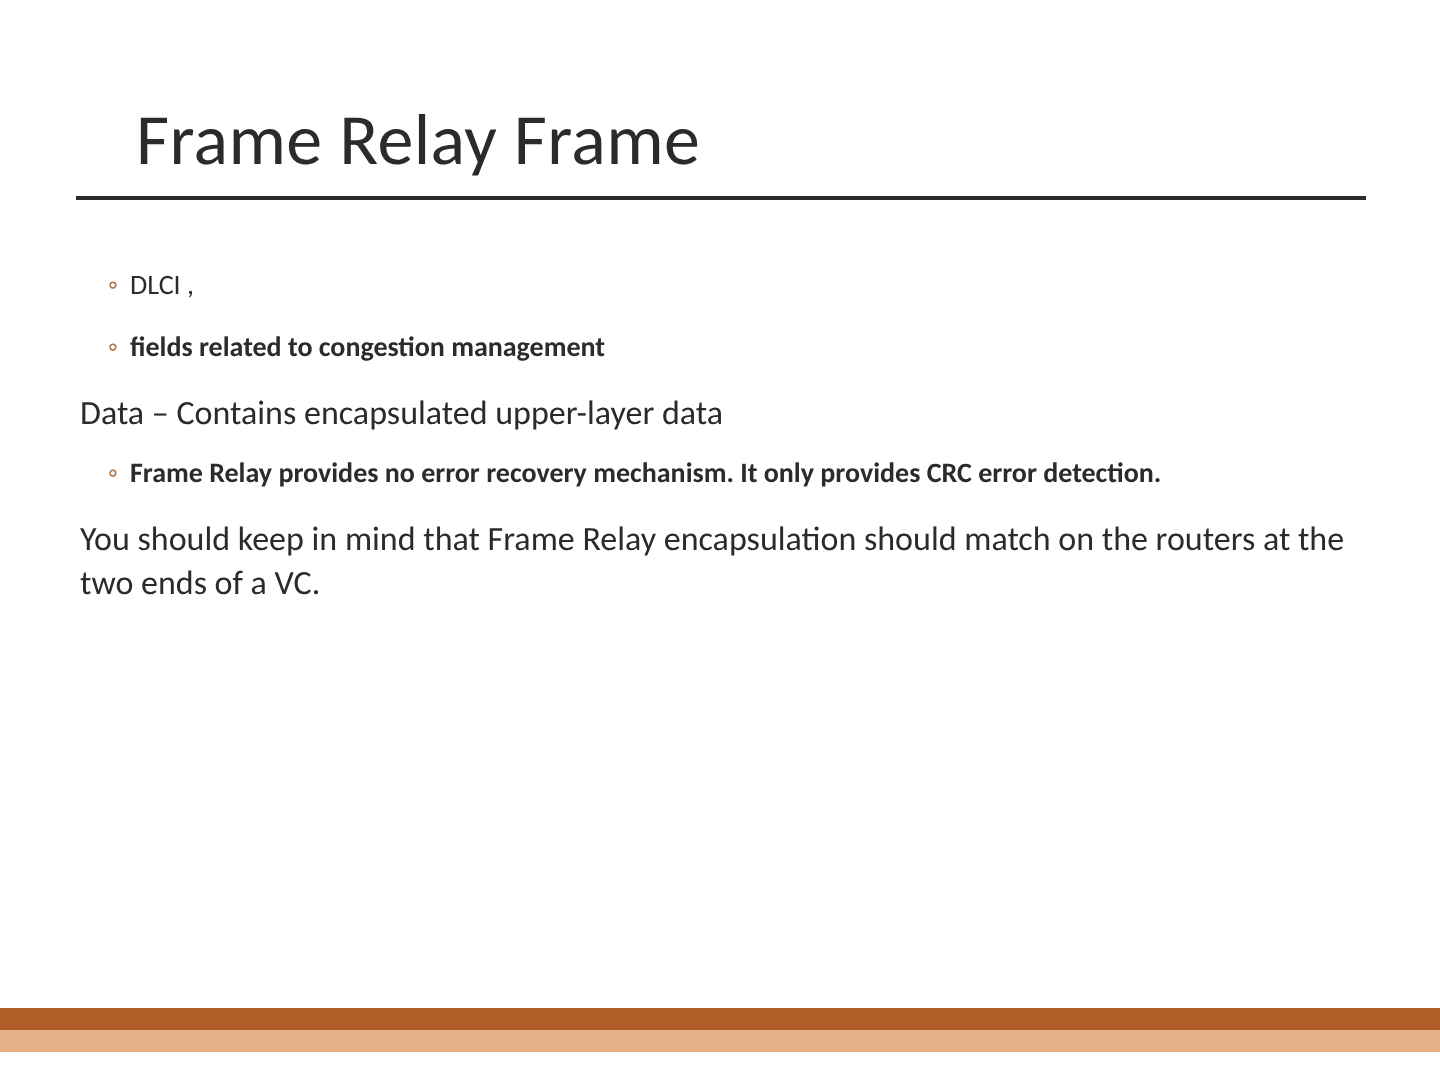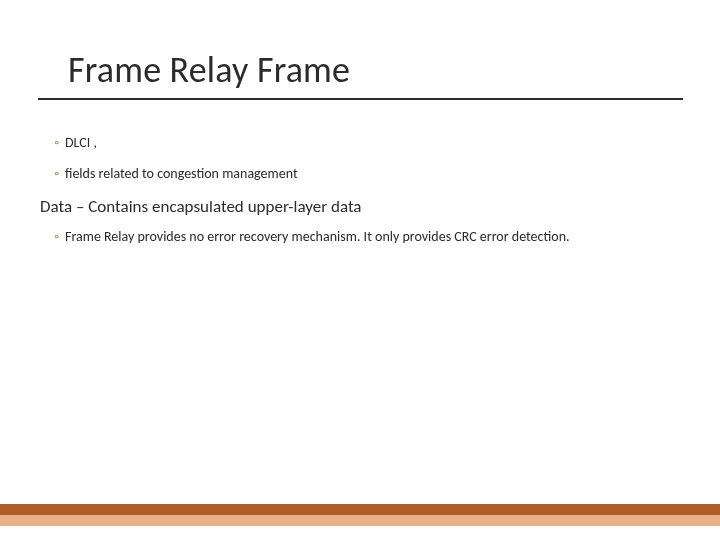--- a/index.html
+++ b/index.html
@@ -53,21 +53,21 @@
     display: flex;
   }
   .sub .marker {
     color: #b0744a;
     margin-right: 6px;
     font-weight: 400;
   }
   .sub .txt {
     flex: 1;
   }
-  .bold { font-weight: 400; }
+  .bold { font-weight: 700; }
   .gap { margin-top: 2px; }
   .footer-band {
     position: absolute;
     left: 0;
     bottom: 14px;
     width: 100%;
     height: 22px;
   }
   .band-dark {
     position: absolute;
@@ -106,20 +106,21 @@
     </div>
 
     <div class="section gap">Data – Contains encapsulated upper-layer data</div>
 
 
     <div class="sub">
       <span class="marker">◦</span>
       <span class="txt bold">Frame Relay provides no error recovery mechanism. It only provides CRC error detection.</span>
     </div>
 
+    <div class="section gap">You should keep in mind that Frame Relay encapsulation should match on the routers at the two ends of a VC.</div>
 
   </div>
 
   <div class="footer-band">
     <div class="band-dark"></div>
     <div class="band-light"></div>
   </div>
 
 </div>
 

